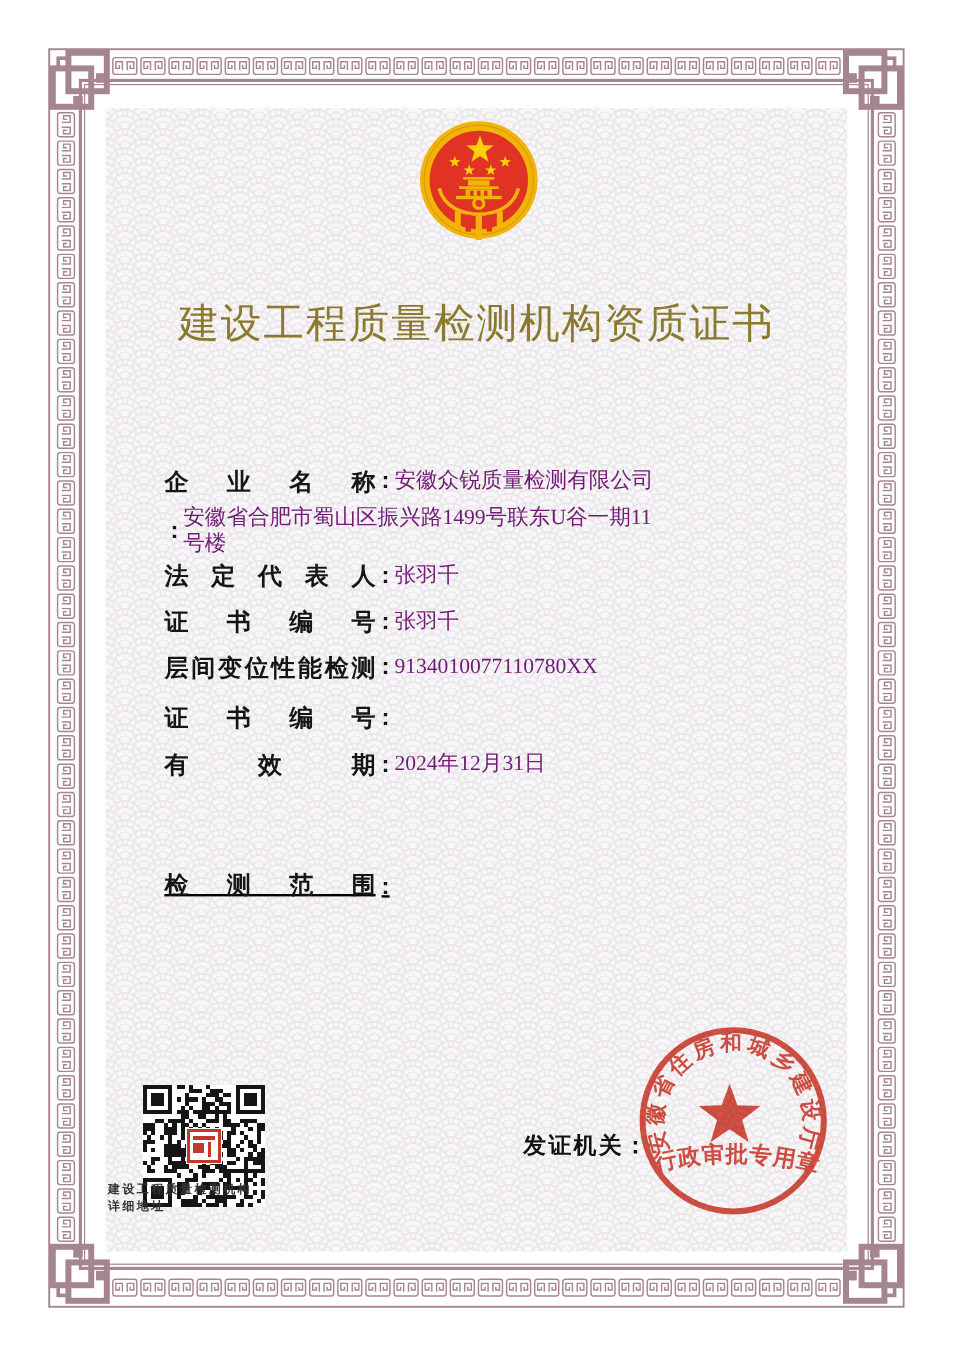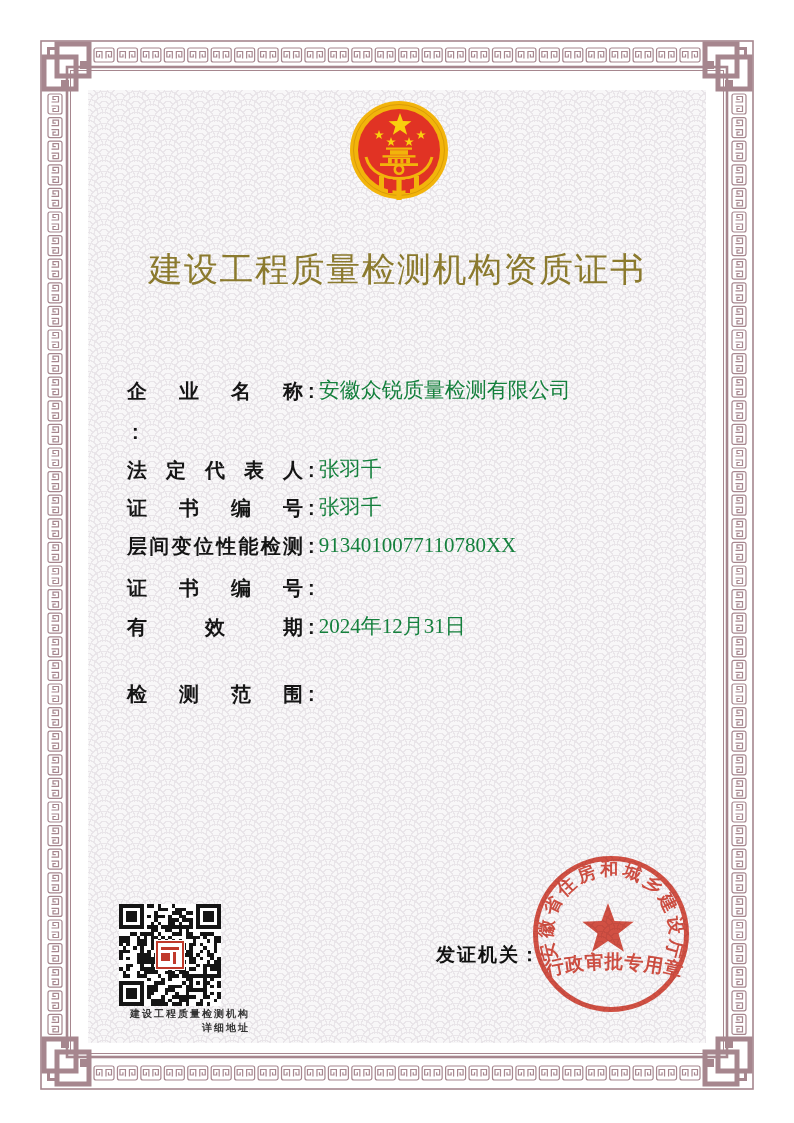--- a/index.html
+++ b/index.html
@@ -13,28 +13,28 @@
     background-image:
       radial-gradient(circle at 50% 100%, rgba(255,255,255,0) 4px, #e9e5e9 4px, #e9e5e9 5.2px, rgba(255,255,255,0) 5.2px, rgba(255,255,255,0) 9px, #e9e5e9 9px, #e9e5e9 10.2px, rgba(255,255,255,0) 10.2px, rgba(255,255,255,0) 14px, #e9e5e9 14px, #e9e5e9 15.2px, rgba(255,255,255,0) 15.2px),
       radial-gradient(circle at 50% 100%, rgba(255,255,255,0) 4px, #e9e5e9 4px, #e9e5e9 5.2px, rgba(255,255,255,0) 5.2px, rgba(255,255,255,0) 9px, #e9e5e9 9px, #e9e5e9 10.2px, rgba(255,255,255,0) 10.2px, rgba(255,255,255,0) 14px, #e9e5e9 14px, #e9e5e9 15.2px, rgba(255,255,255,0) 15.2px);
     background-size:32px 16px;
     background-position:0 0,16px 8px;
   }
   .frame-svg{position:absolute;left:0;top:0;z-index:3;pointer-events:none;}
   .emblem-svg{position:absolute;left:346px;top:97px;z-index:4;}
   .title{position:absolute;left:0;top:247px;width:794px;text-align:center;z-index:4;
          font-weight:400;font-size:34px;letter-spacing:1.5px;color:#8b7a2e;}
-  .row{position:absolute;left:127px;display:flex;align-items:center;z-index:4;}
-  .row.top{align-items:center;}
+  .row{position:absolute;left:137px;display:flex;align-items:center;z-index:4;margin-top:10px;}
+  .row.top{align-items:flex-end;text-decoration:underline;}
   .lbl{width:176px;font-weight:700;font-size:20px;color:#151515;
        text-align:justify;text-align-last:justify;}
   .colon{font-weight:700;font-size:20px;color:#151515;margin:0 4px 0 5px;}
-  .val{width:398px;font-family:"Liberation Serif",serif;font-size:21px;line-height:21.5px;color:#15803d;}
+  .val{width:398px;font-family:"Liberation Serif",serif;font-size:18px;line-height:21.5px;color:#701a75;}
   .qr-svg{position:absolute;left:119px;top:904px;z-index:4;background:#ffffff;}
-  .qr-cap{position:absolute;left:90px;top:1007px;width:160px;text-align:right;z-index:4;
+  .qr-cap{position:absolute;left:90px;top:985px;width:160px;text-align:left;z-index:4;
           font-family:"Liberation Serif",serif;font-weight:700;font-size:10px;
           letter-spacing:2px;line-height:14px;color:#333333;}
   .issuer{position:absolute;left:436px;top:942px;z-index:4;
           font-weight:700;font-size:19px;letter-spacing:2px;color:#111111;}
   .date{position:absolute;left:526px;top:974px;z-index:5;
         font-family:"Liberation Serif",serif;font-weight:700;font-size:20px;
         letter-spacing:3px;color:#1a1a1a;}
   .seal-svg{position:absolute;left:526px;top:849px;z-index:6;mix-blend-mode:multiply;}
 </style>
 </head>
@@ -786,20 +786,21 @@
 
   <div class="title">建设工程质量检测机构资质证书</div>
 
   <div class="row" style="top:376px;height:30px">
     <span class="lbl">企业名称</span>
     <span class="colon">:</span>
     <span class="val">安徽众锐质量检测有限公司</span>
   </div>
   <div class="row" style="top:408px;height:48px">
     <span class="colon">:</span>
+    <span class="val">安徽省合肥市蜀山区振兴路1499号联东U谷一期11号楼</span>
   </div>
   <div class="row" style="top:455px;height:30px">
     <span class="lbl">法定代表人</span>
     <span class="colon">:</span>
     <span class="val">张羽千</span>
   </div>
   <div class="row" style="top:493px;height:30px">
     <span class="lbl">证书编号</span>
     <span class="colon">:</span>
     <span class="val">张羽千</span>

